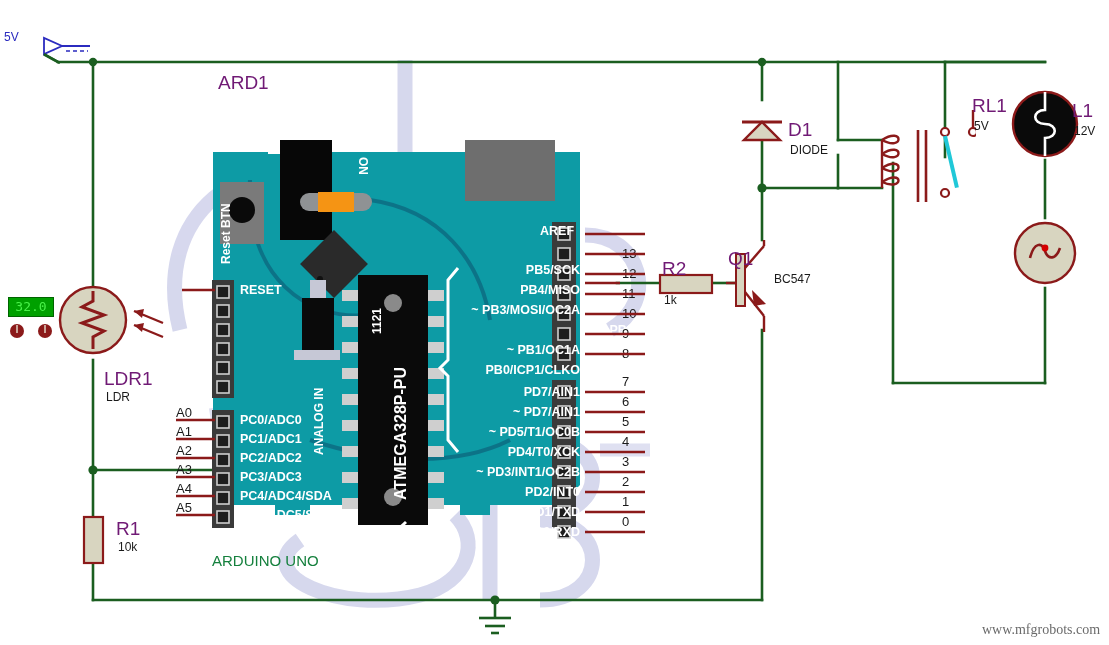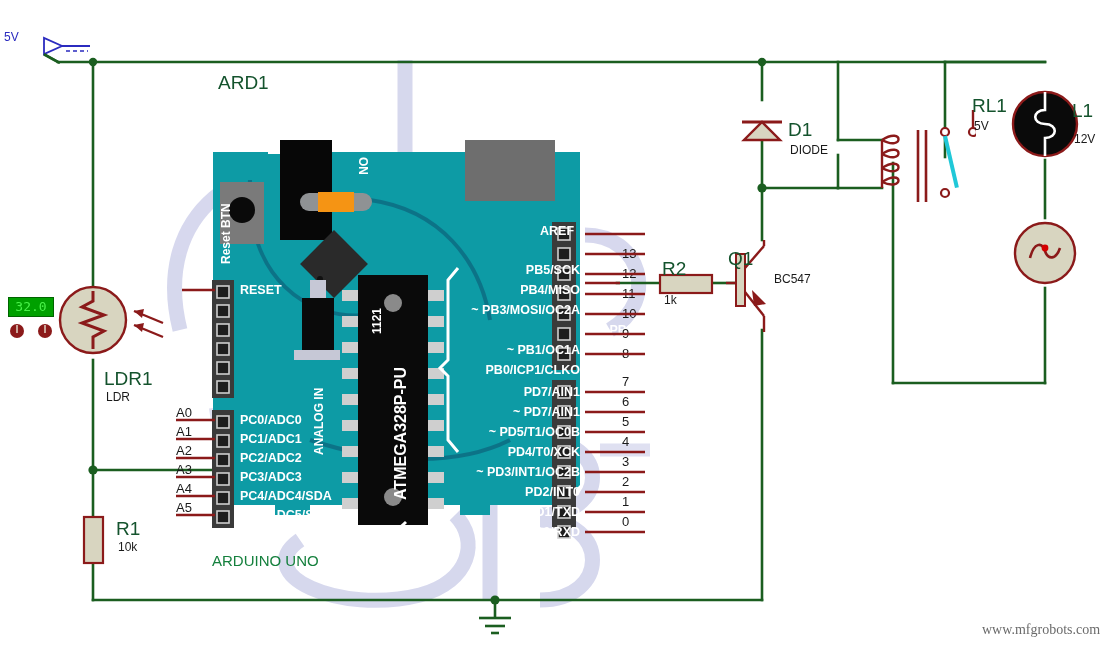--- a/index.html
+++ b/index.html
@@ -5,21 +5,21 @@
   html,body{margin:0;padding:0;background:#ffffff;}
   body{width:1109px;height:645px;overflow:hidden;
        font-family:"Liberation Sans",sans-serif;}
   #stage{position:relative;width:1109px;height:645px;background:#fff;}
   .abs{position:absolute;}
   svg{display:block;}
   .txt{position:absolute;white-space:nowrap;color:#1a1a1a;}
   .title{font-size:30px;font-weight:bold;color:#2196f3;letter-spacing:-0.2px;}
   .wm-top{font-size:15px;font-weight:bold;color:#c9c9c9;}
   .wm-bot{font-family:"Liberation Serif",serif;font-size:14px;color:#6b6b6b;}
-  .ref{font-size:19px;color:#14532d;}
+  .ref{font-size:19px;color:#701a75;}
   .val{font-size:12px;color:#1a1a1a;}
   .pinlbl{font-size:12.5px;font-weight:bold;color:#ffffff;}
   .pinnum{font-size:13px;color:#1a1a1a;}
   .anlbl{font-size:13px;color:#1a1a1a;}
   .boardname{font-size:15px;color:#15803d;}
   .vlbl{font-size:12px;font-weight:bold;color:#ffffff;
         writing-mode:vertical-rl;transform:rotate(180deg);}
   .vlbl2{font-size:12px;font-weight:bold;color:#ffffff;
         writing-mode:vertical-rl;}
   .iclbl{font-size:16px;font-weight:bold;color:#ffffff;
@@ -408,21 +408,21 @@
     <line x1="69" y1="40" x2="69" y2="93" stroke="#20c8d8" stroke-width="4" transform="rotate(-13 69 40)"></line>
   </svg>
   <div class="txt ref" style="left:972px;top:95px;">RL1</div>
   <div class="txt val" style="left:974px;top:119px;">5V</div>
 
   <svg class="abs" style="left:1010px;top:88px;" width="72" height="74">
     <circle cx="35" cy="36" r="32" fill="#0a0a0a" stroke="#8b1a1a" stroke-width="2.4"></circle>
     <path d="M35 4 L35 22 C 22 22, 22 36, 35 36 C 48 36, 48 50, 35 50 L35 68" fill="none" stroke="#ffffff" stroke-width="2.6"></path>
   </svg>
   <div class="txt ref" style="left:1072px;top:100px;">L1</div>
-  <div class="txt val" style="left:1074px;top:124px;margin-top:8px;">12V</div>
+  <div class="txt val" style="left:1074px;top:124px;">12V</div>
 
   <svg class="abs" style="left:1012px;top:218px;" width="70" height="72">
     <circle cx="33" cy="35" r="30" fill="#d8d5c0" stroke="#8b1a1a" stroke-width="2.4"></circle>
     <path d="M18 40 C 22 24, 30 24, 33 33 C 36 42, 44 42, 48 30" fill="none" stroke="#8b1a1a" stroke-width="2.6"></path>
     <circle cx="33" cy="30" r="3.4" fill="#d40000"></circle>
   </svg>
 
 </div>
 
 </body></html>

